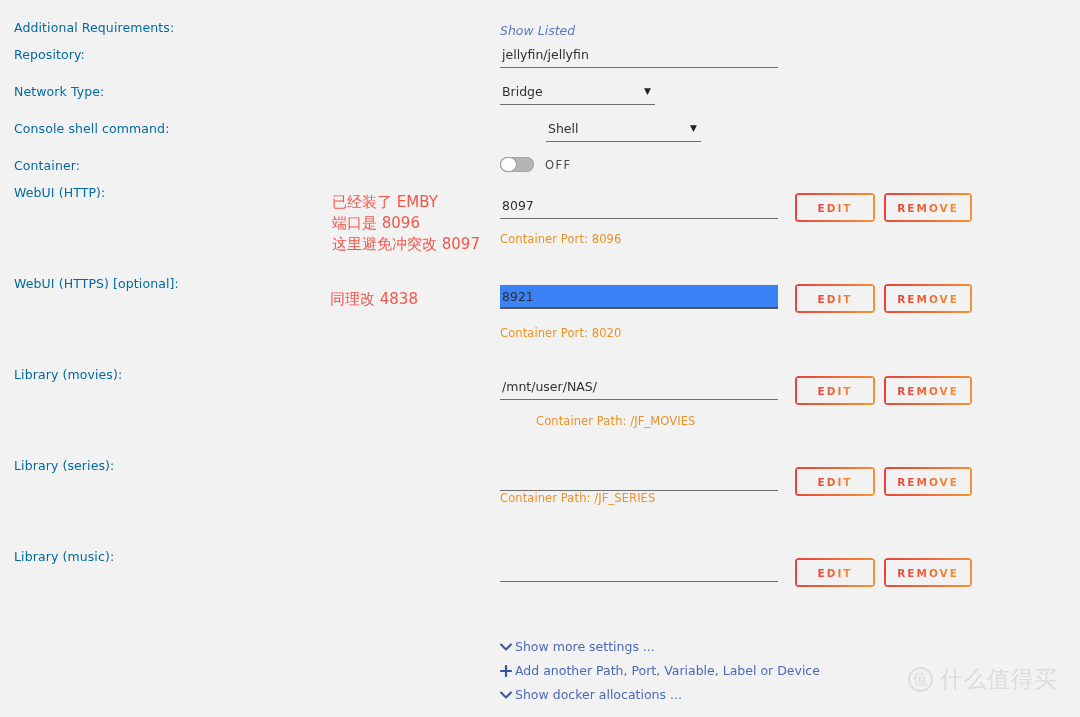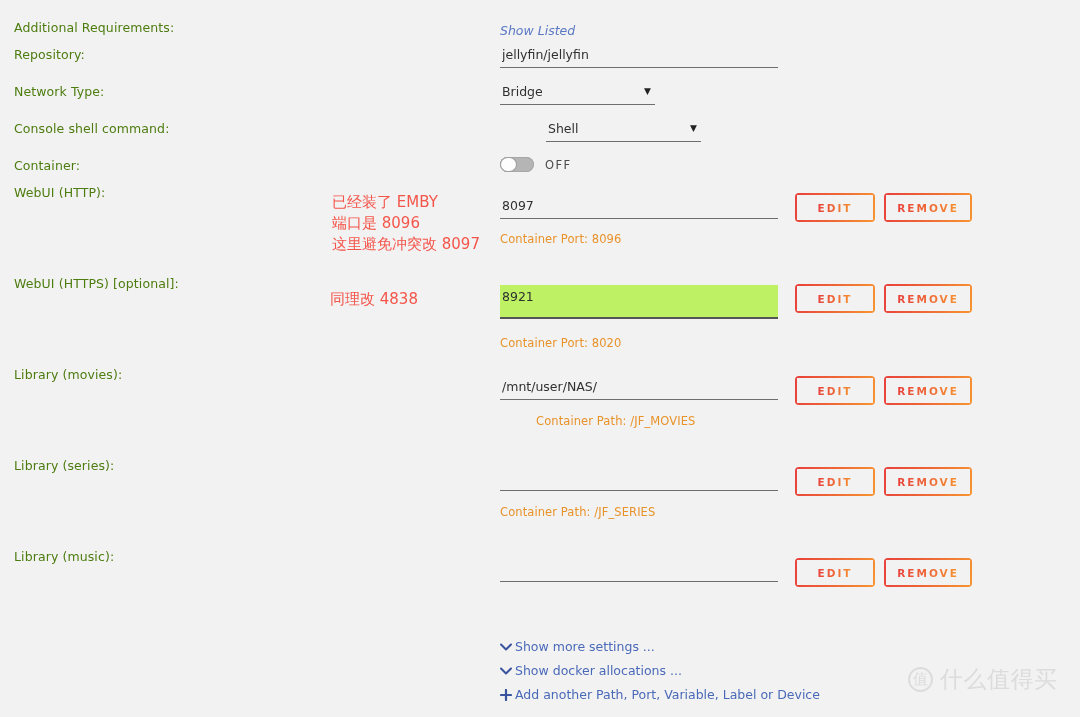--- a/index.html
+++ b/index.html
@@ -24,21 +24,21 @@
   
   .row {
     position: absolute;
     left: 0;
     width: 1080px;
   }
   .lbl {
     position: absolute;
     left: 14px;
     font-size: 12.5px;
-    color: #4d7c0f;
+    color: #0369a1;
     white-space: nowrap;
     letter-spacing: 0.1px;
   }
 
   
   .field {
     position: absolute;
     left: 500px;
   }
   .txtline {
@@ -48,24 +48,24 @@
     background: transparent;
     font-family: "DejaVu Sans", "Liberation Sans", sans-serif;
     font-size: 12.5px;
     color: #303030;
     padding: 0 0 5px 2px;
     outline: none;
     display: block;
     box-sizing: border-box;
   }
   .txtline.focused {
-    background: #bef264;
+    background: #3b82f6;
     border-bottom: 2px solid #555;
     padding-top: 4px;
-    padding-bottom: 13px;
+    padding-bottom: 3px;
   }
   .selline {
     width: 155px;
     border: 0;
     border-bottom: 1px solid #6e6e6e;
     background: transparent;
     font-family: "DejaVu Sans", "Liberation Sans", sans-serif;
     font-size: 12.5px;
     color: #303030;
     padding: 0 0 5px 2px;
@@ -339,21 +339,21 @@
           <span>REMOVE</span>
         </div>
     </div>
   </div>
 
   <div class="row" style="top:458px;">
     <div class="lbl" style="top:0;">Library (series):</div>
 
     <div class="field" style="top:12px;">
       <input class="txtline" type="text" value="" style="">
-      <div class="hint" style="margin-top:14px;">Container Path: /JF_SERIES</div>
+      <div class="hint" style="">Container Path: /JF_SERIES</div>
     </div>
 
     <div class="btn btn-edit" style="top:9px;">
       <div class="inner">
           <span>EDIT</span>
         </div>
     </div>
     <div class="btn btn-remove" style="top:9px;">
       <div class="inner">
           <span>REMOVE</span>
@@ -386,35 +386,35 @@
       <span class="ico">
         <svg width="12" height="8" viewBox="0 0 12 8">
             <path d="M1 1.5 L6 6.5 L11 1.5" stroke="#39539e" stroke-width="2" fill="none" stroke-linecap="round" stroke-linejoin="round"></path>
           </svg>
       </span>
       <span>Show more settings ...</span>
     </div>
 
     <div class="lnk">
       <span class="ico">
+        <svg width="12" height="12" viewBox="0 0 12 12">
+            <path d="M6 1 V11 M1 6 H11" stroke="#39539e" stroke-width="2.2" fill="none" stroke-linecap="round"></path>
+          </svg>
+      </span>
+      <span>Add another Path, Port, Variable, Label or Device</span>
+    </div>
+
+    <div class="lnk">
+      <span class="ico">
         <svg width="12" height="8" viewBox="0 0 12 8">
             <path d="M1 1.5 L6 6.5 L11 1.5" stroke="#39539e" stroke-width="2" fill="none" stroke-linecap="round" stroke-linejoin="round"></path>
           </svg>
       </span>
       <span>Show docker allocations ...</span>
     </div>
-
-    <div class="lnk">
-      <span class="ico">
-        <svg width="12" height="12" viewBox="0 0 12 12">
-            <path d="M6 1 V11 M1 6 H11" stroke="#39539e" stroke-width="2.2" fill="none" stroke-linecap="round"></path>
-          </svg>
-      </span>
-      <span>Add another Path, Port, Variable, Label or Device</span>
-    </div>
   </div>
 
   <div class="watermark">
     <div class="wm-circle">值</div>
     <div class="wm-text">什么值得买</div>
   </div>
 
 </div>
 
 </body></html>

